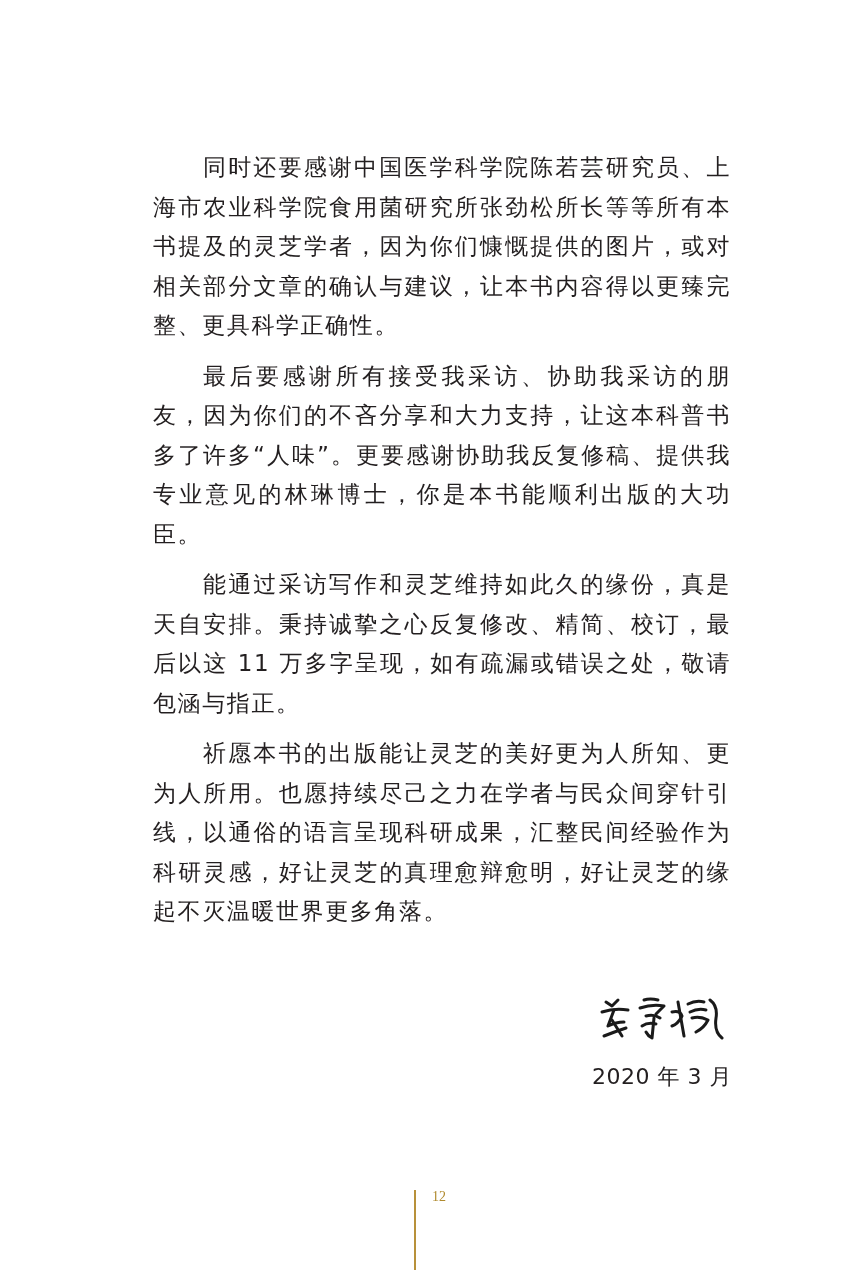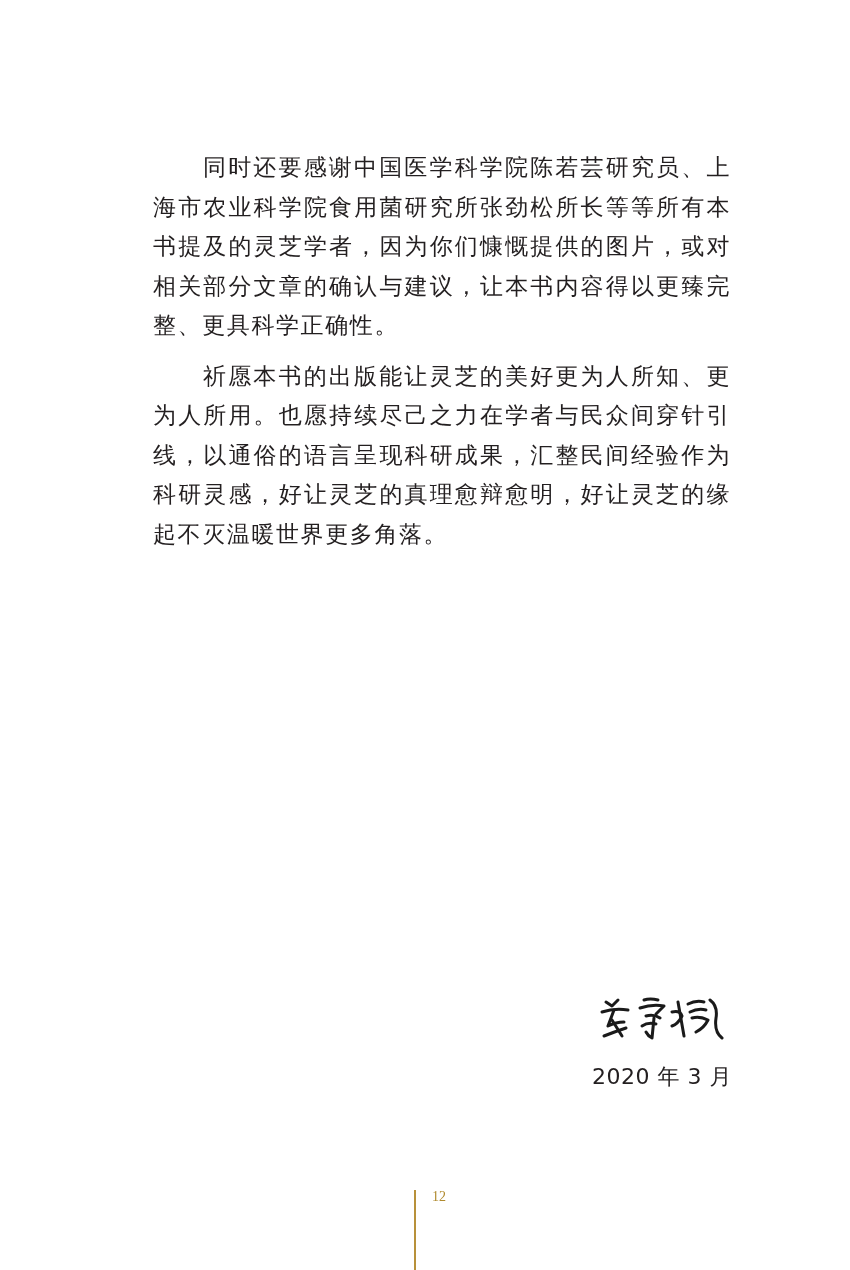--- a/index.html
+++ b/index.html
@@ -69,20 +69,22 @@
     color: #b08a2e;
   }
 </style>
 </head>
 <body>
 
 <div class="page">
 
   <div class="body-text">
     <p class="para">同时还要感谢中国医学科学院陈若芸研究员、上海市农业科学院食用菌研究所张劲松所长等等所有本书提及的灵芝学者，因为你们慷慨提供的图片，或对相关部分文章的确认与建议，让本书内容得以更臻完整、更具科学正确性。</p>
+    <p class="para">最后要感谢所有接受我采访、协助我采访的朋友，因为你们的不吝分享和大力支持，让这本科普书多了许多“人味”。更要感谢协助我反复修稿、提供我专业意见的林琳博士，你是本书能顺利出版的大功臣。</p>
+    <p class="para">能通过采访写作和灵芝维持如此久的缘份，真是天自安排。秉持诚挚之心反复修改、精简、校订，最后以这 11 万多字呈现，如有疏漏或错误之处，敬请包涵与指正。</p>
     <p class="para">祈愿本书的出版能让灵芝的美好更为人所知、更为人所用。也愿持续尽己之力在学者与民众间穿针引线，以通俗的语言呈现科研成果，汇整民间经验作为科研灵感，好让灵芝的真理愈辩愈明，好让灵芝的缘起不灭温暖世界更多角落。</p>
   </div>
 
   <div class="signature" title="吴亭瑶">
     <svg width="130" height="52" viewBox="0 0 130 52" fill="none" stroke="#1a1a1a" stroke-width="3" stroke-linecap="round" stroke-linejoin="round">
 
       <path d="M8 10 L14 14 L20 8"></path>
       <path d="M4 20 Q16 16 30 18"></path>
       <path d="M16 18 L10 34 Q18 30 26 30"></path>
       <path d="M14 28 L24 44"></path>

